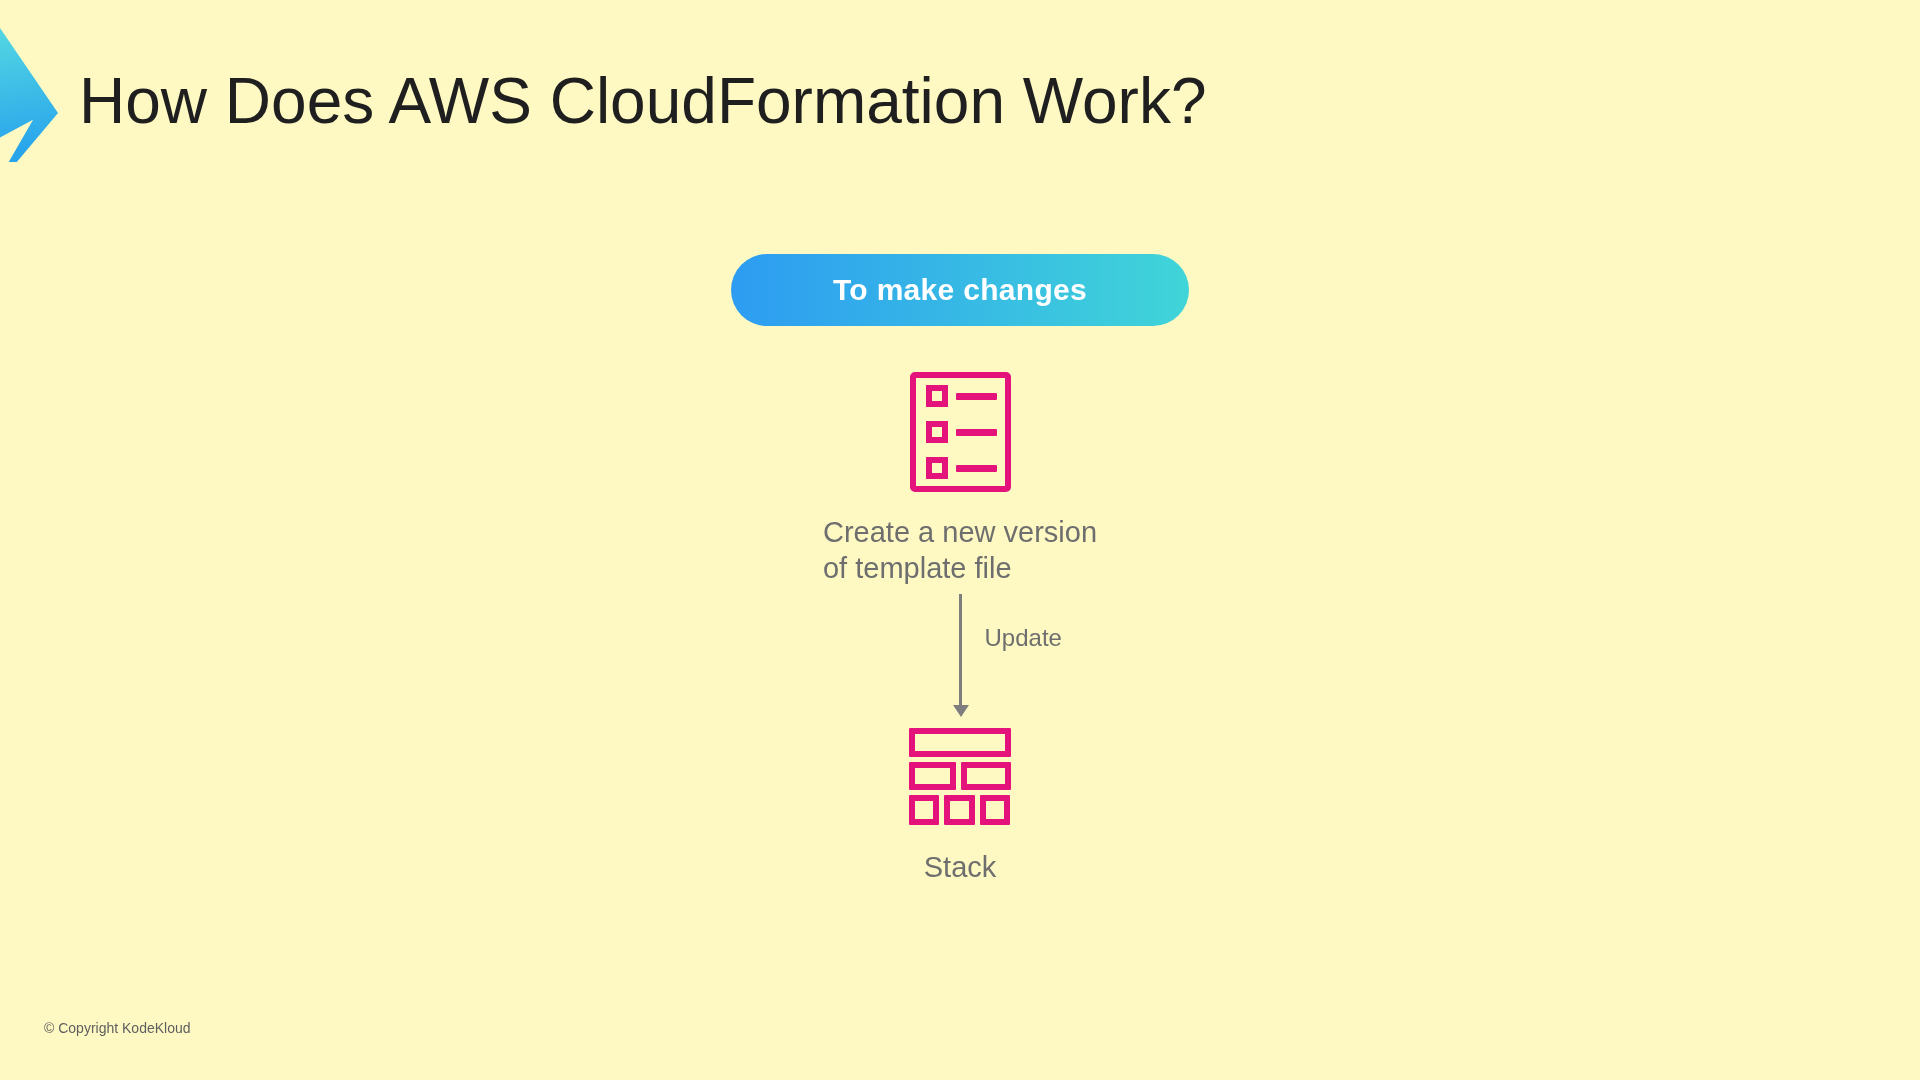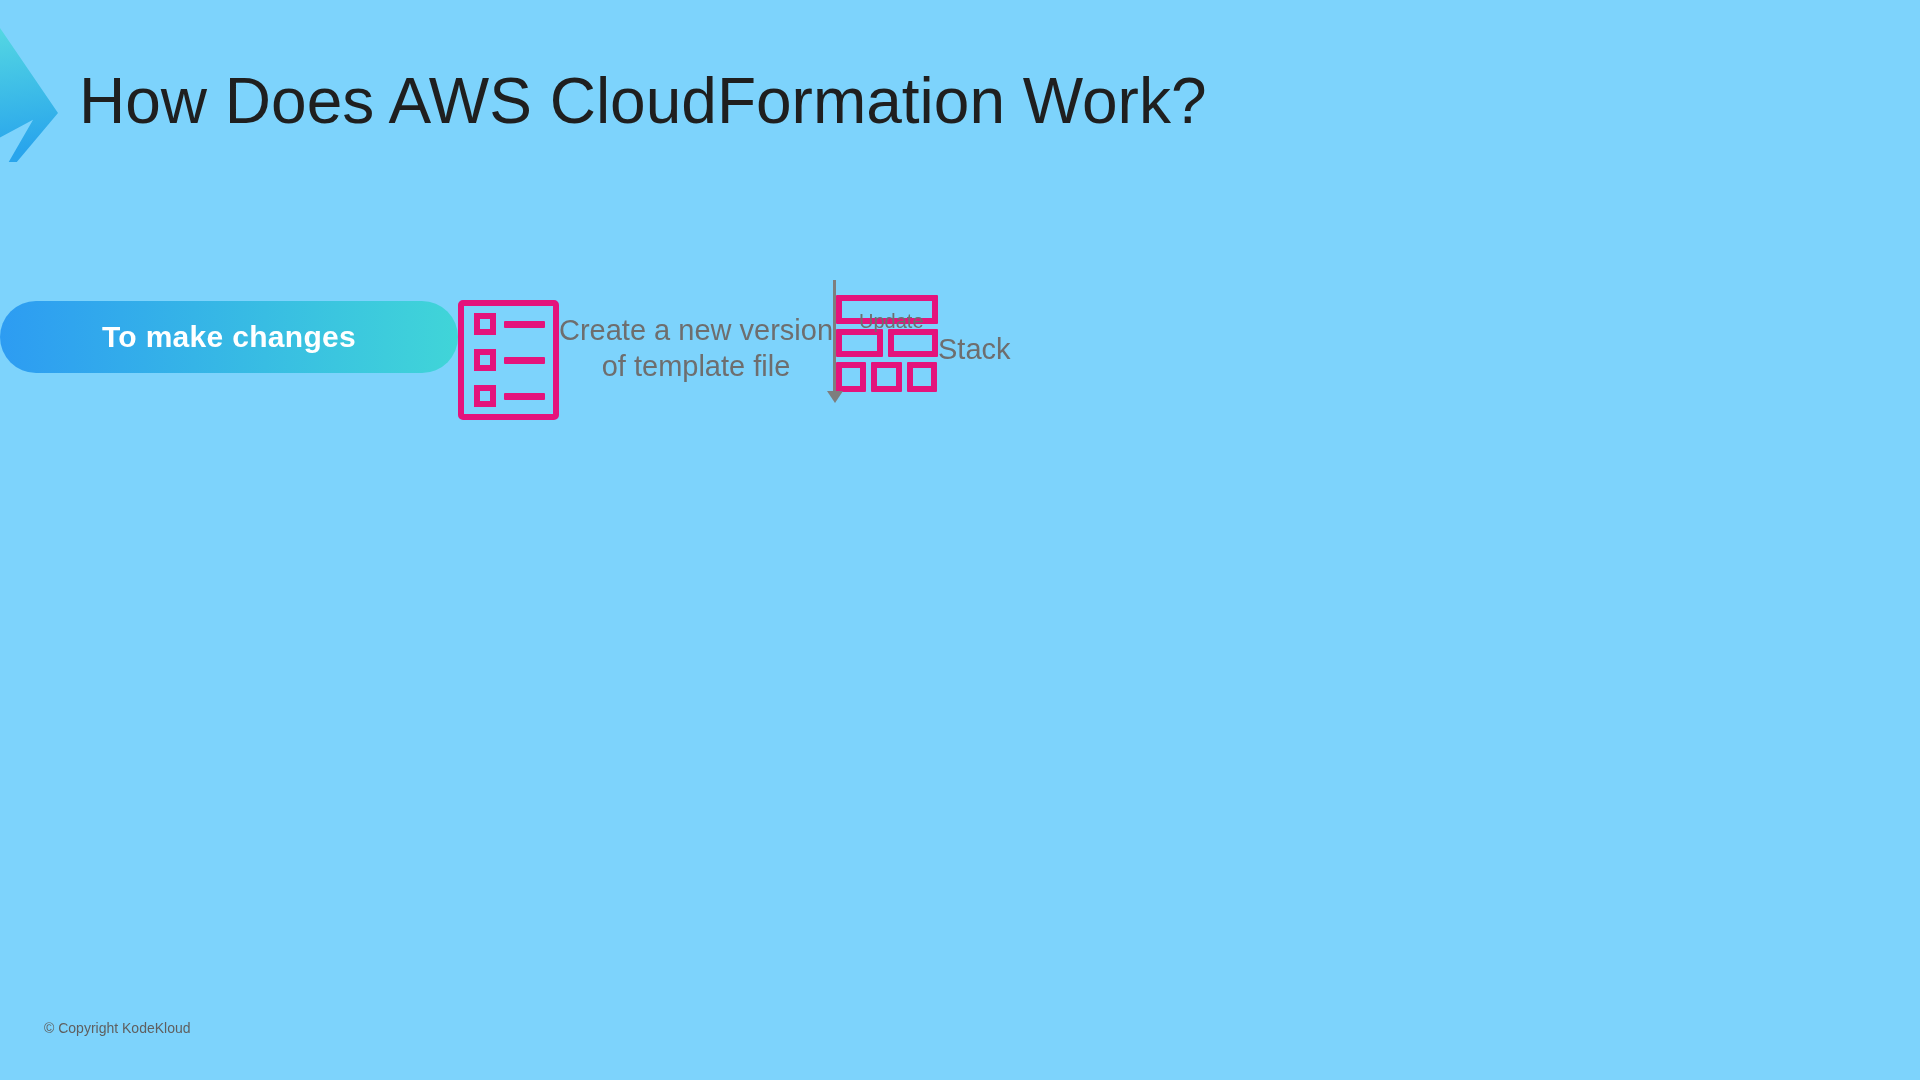--- a/index.html
+++ b/index.html
@@ -8,21 +8,21 @@
     background: #ffffff;
     width: 1920px;
     height: 1080px;
     overflow: hidden;
     font-family: "Liberation Sans", "DejaVu Sans", sans-serif;
   }
   .slide {
     position: relative;
     width: 1920px;
     height: 1080px;
-    background: #7dd3fc;
+    background: #fef9c3;
   }
 
   
   .logo {
     position: absolute;
     left: 0;
     top: 26px;
     width: 58px;
     height: 136px;
     background: linear-gradient(172deg, var(--logo-gradient-start, #55d8e2) 0%, var(--logo-gradient-end, #29a5ec) 88%);
@@ -42,21 +42,21 @@
     white-space: nowrap;
   }
 
   
   .flow {
     position: absolute;
     left: 0;
     right: 0;
     top: 254px;
     display: flex;
-    flex-direction: row;
+    flex-direction: column;
     align-items: center;
   }
 
   .pill {
     width: 458px;
     height: 72px;
     border-radius: 36px;
     background: linear-gradient(90deg, var(--button-gradient-start, #2d9cf2) 0%, var(--button-gradient-end, #40d5d8) 100%);
     color: #ffffff;
     font-size: 30px;
@@ -95,21 +95,21 @@
     width: 41px;
     height: 7px;
     background: var(--accent-pink, #e4137c);
     border-radius: 1px;
   }
 
   .caption {
     margin-top: 22px;
     font-size: 29px;
     line-height: 36px;
-    text-align: center;
+    text-align: left;
     color: var(--caption-gray, #6e6e6e);
     white-space: pre-line;
   }
 
   
   .arrow-wrap {
     position: relative;
     margin-top: 8px;
     width: 3px;
     height: 122px;
@@ -129,21 +129,21 @@
     width: 0;
     height: 0;
     border-left: 8px solid transparent;
     border-right: 8px solid transparent;
     border-top: 12px solid var(--arrow-gray, #7e7e7e);
   }
   .arrow-label {
     position: absolute;
     left: 26px;
     top: 30px;
-    font-size: 20px;
+    font-size: 24px;
     color: var(--caption-gray, #6e6e6e);
     white-space: nowrap;
   }
 
   
   .stack-icon {
     margin-top: 12px;
     width: 102px;
     display: flex;
     flex-direction: column;

